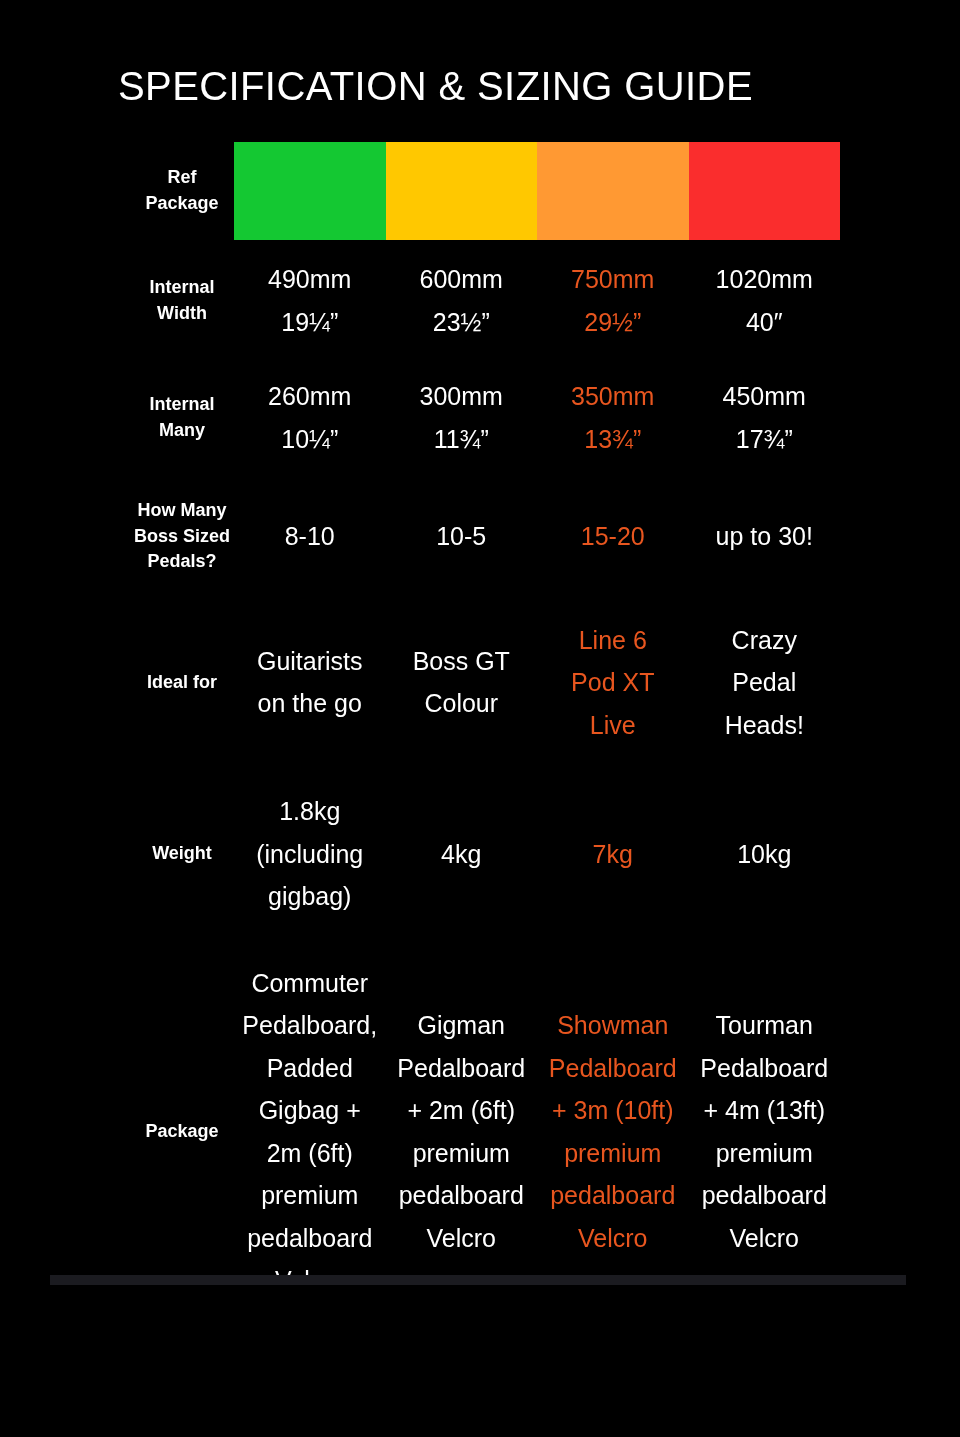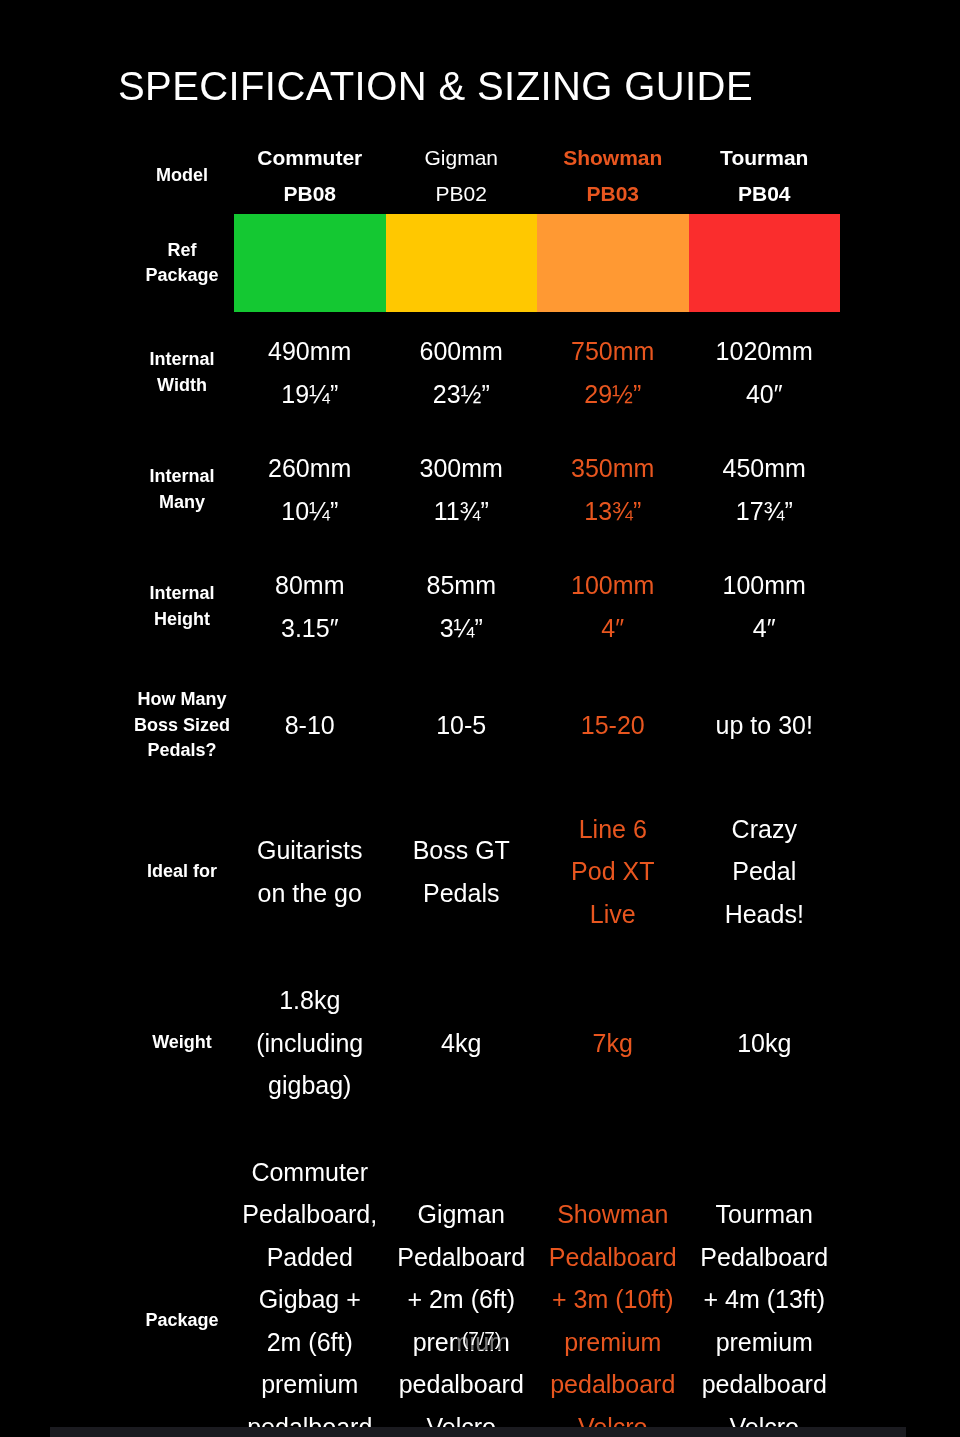--- a/index.html
+++ b/index.html
@@ -11,21 +11,21 @@
   body {
     width: 960px; height: 1437px;
     overflow: hidden;
     font-family: "Liberation Sans", sans-serif;
     color: #ffffff;
     position: relative;
   }
 
   .page {
     width: 960px;
-    height: 1437px;
+    height: 1285px;
     position: relative;
     background: #000000;
     overflow: hidden;
   }
 
   
   .title {
     position: absolute;
     left: 118px;
     top: 66px;
@@ -132,31 +132,20 @@
   <table class="spec-table">
     <colgroup>
       <col class="c-label">
       <col class="c-data">
       <col class="c-data">
       <col class="c-data">
       <col class="c-data">
     </colgroup>
     <tbody>
 
-      <tr>
-        <td class="row-label model-label">Model</td>
-        <td class="cell model-head strong">Commuter
-PB08</td>
-        <td class="cell model-head">Gigman
-PB02</td>
-        <td class="cell model-head strong hl">Showman
-PB03</td>
-        <td class="cell model-head strong">Tourman
-PB04</td>
-      </tr>
 
       <tr class="ref-row">
         <td class="row-label">Ref
 Package</td>
         <td class="swatch-cell">
           <span class="swatch" id="sw0" style="background: rgb(20, 200, 50);"></span>
         </td>
         <td class="swatch-cell">
           <span class="swatch" id="sw1" style="background: rgb(255, 200, 0);"></span>
         </td>
@@ -187,52 +176,40 @@
         <td class="cell">260mm
 10¼”</td>
         <td class="cell">300mm
 11¾”</td>
         <td class="cell accent">350mm
 13¾”</td>
         <td class="cell">450mm
 17¾”</td>
       </tr>
 
-      <tr class="data-row">
-        <td class="row-label">Internal
-Height</td>
-        <td class="cell">80mm
-3.15″</td>
-        <td class="cell">85mm
-3¼”</td>
-        <td class="cell accent">100mm
-4″</td>
-        <td class="cell">100mm
-4″</td>
-      </tr>
 
 
       <tr class="tall-row">
         <td class="row-label">How
 Many
 Boss
 Sized
 Pedals?</td>
         <td class="cell">8-10</td>
         <td class="cell">10-5</td>
         <td class="cell accent">15-20</td>
         <td class="cell">up to 30!</td>
       </tr>
 
       <tr class="tall-row">
         <td class="row-label">Ideal for</td>
         <td class="cell">Guitarists
 on the go</td>
         <td class="cell">Boss GT
-Pedals</td>
+Colour</td>
         <td class="cell accent">Line 6
 Pod XT
 Live</td>
         <td class="cell">Crazy
 Pedal
 Heads!</td>
       </tr>
 
       <tr class="tall-row">
         <td class="row-label">Weight</td>

